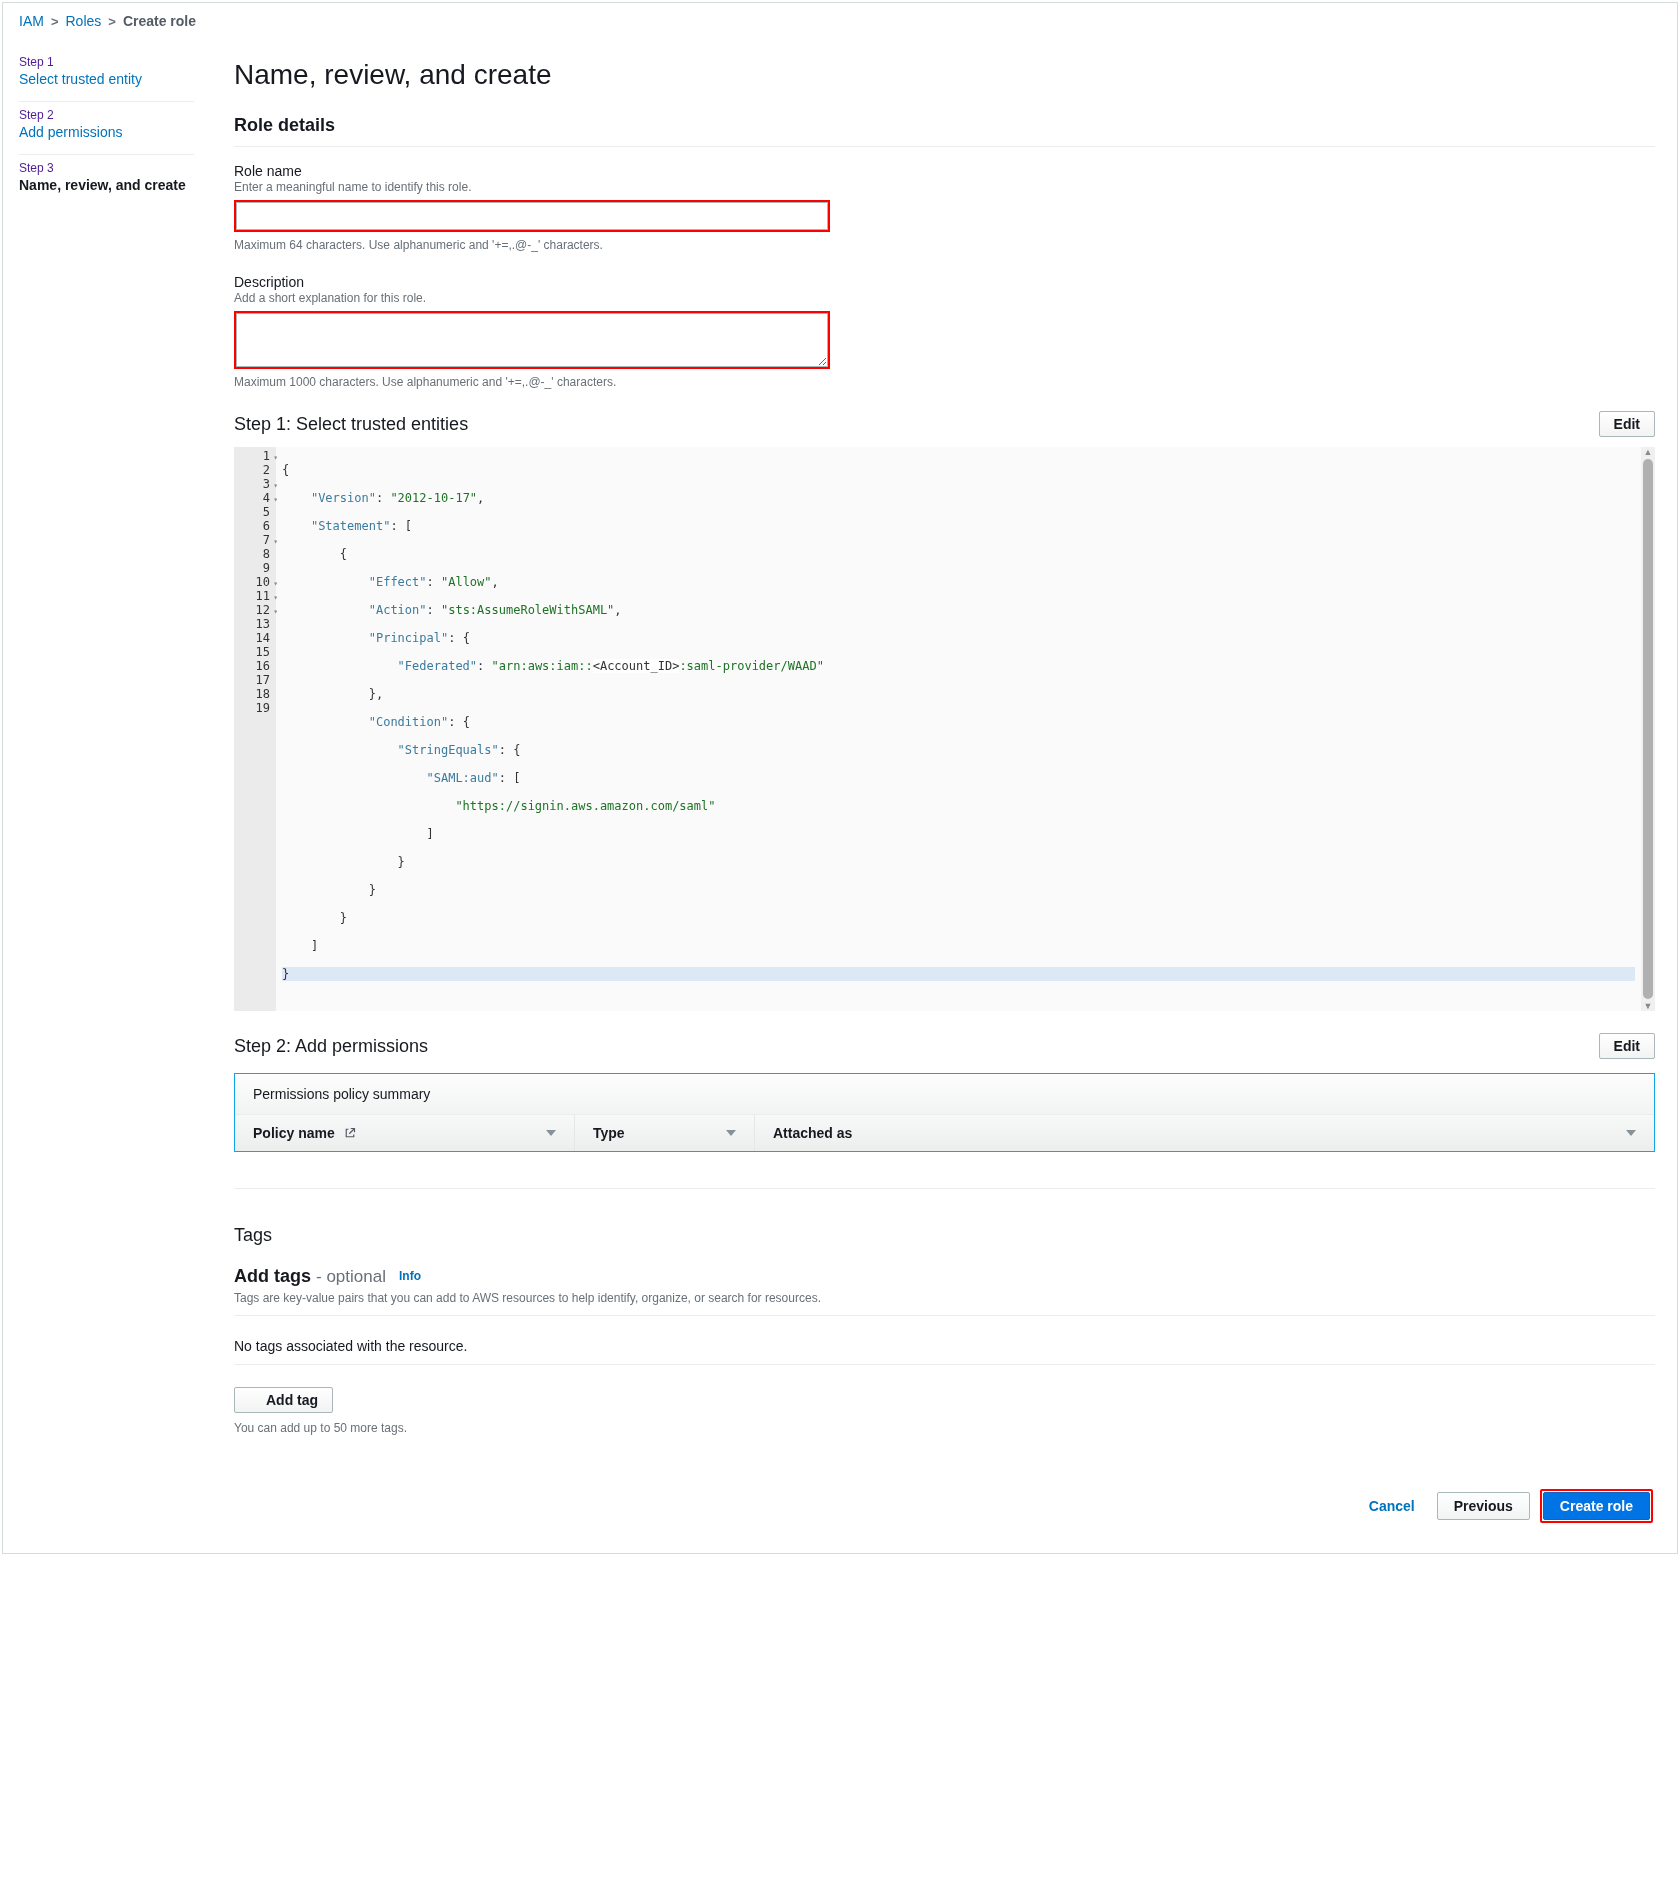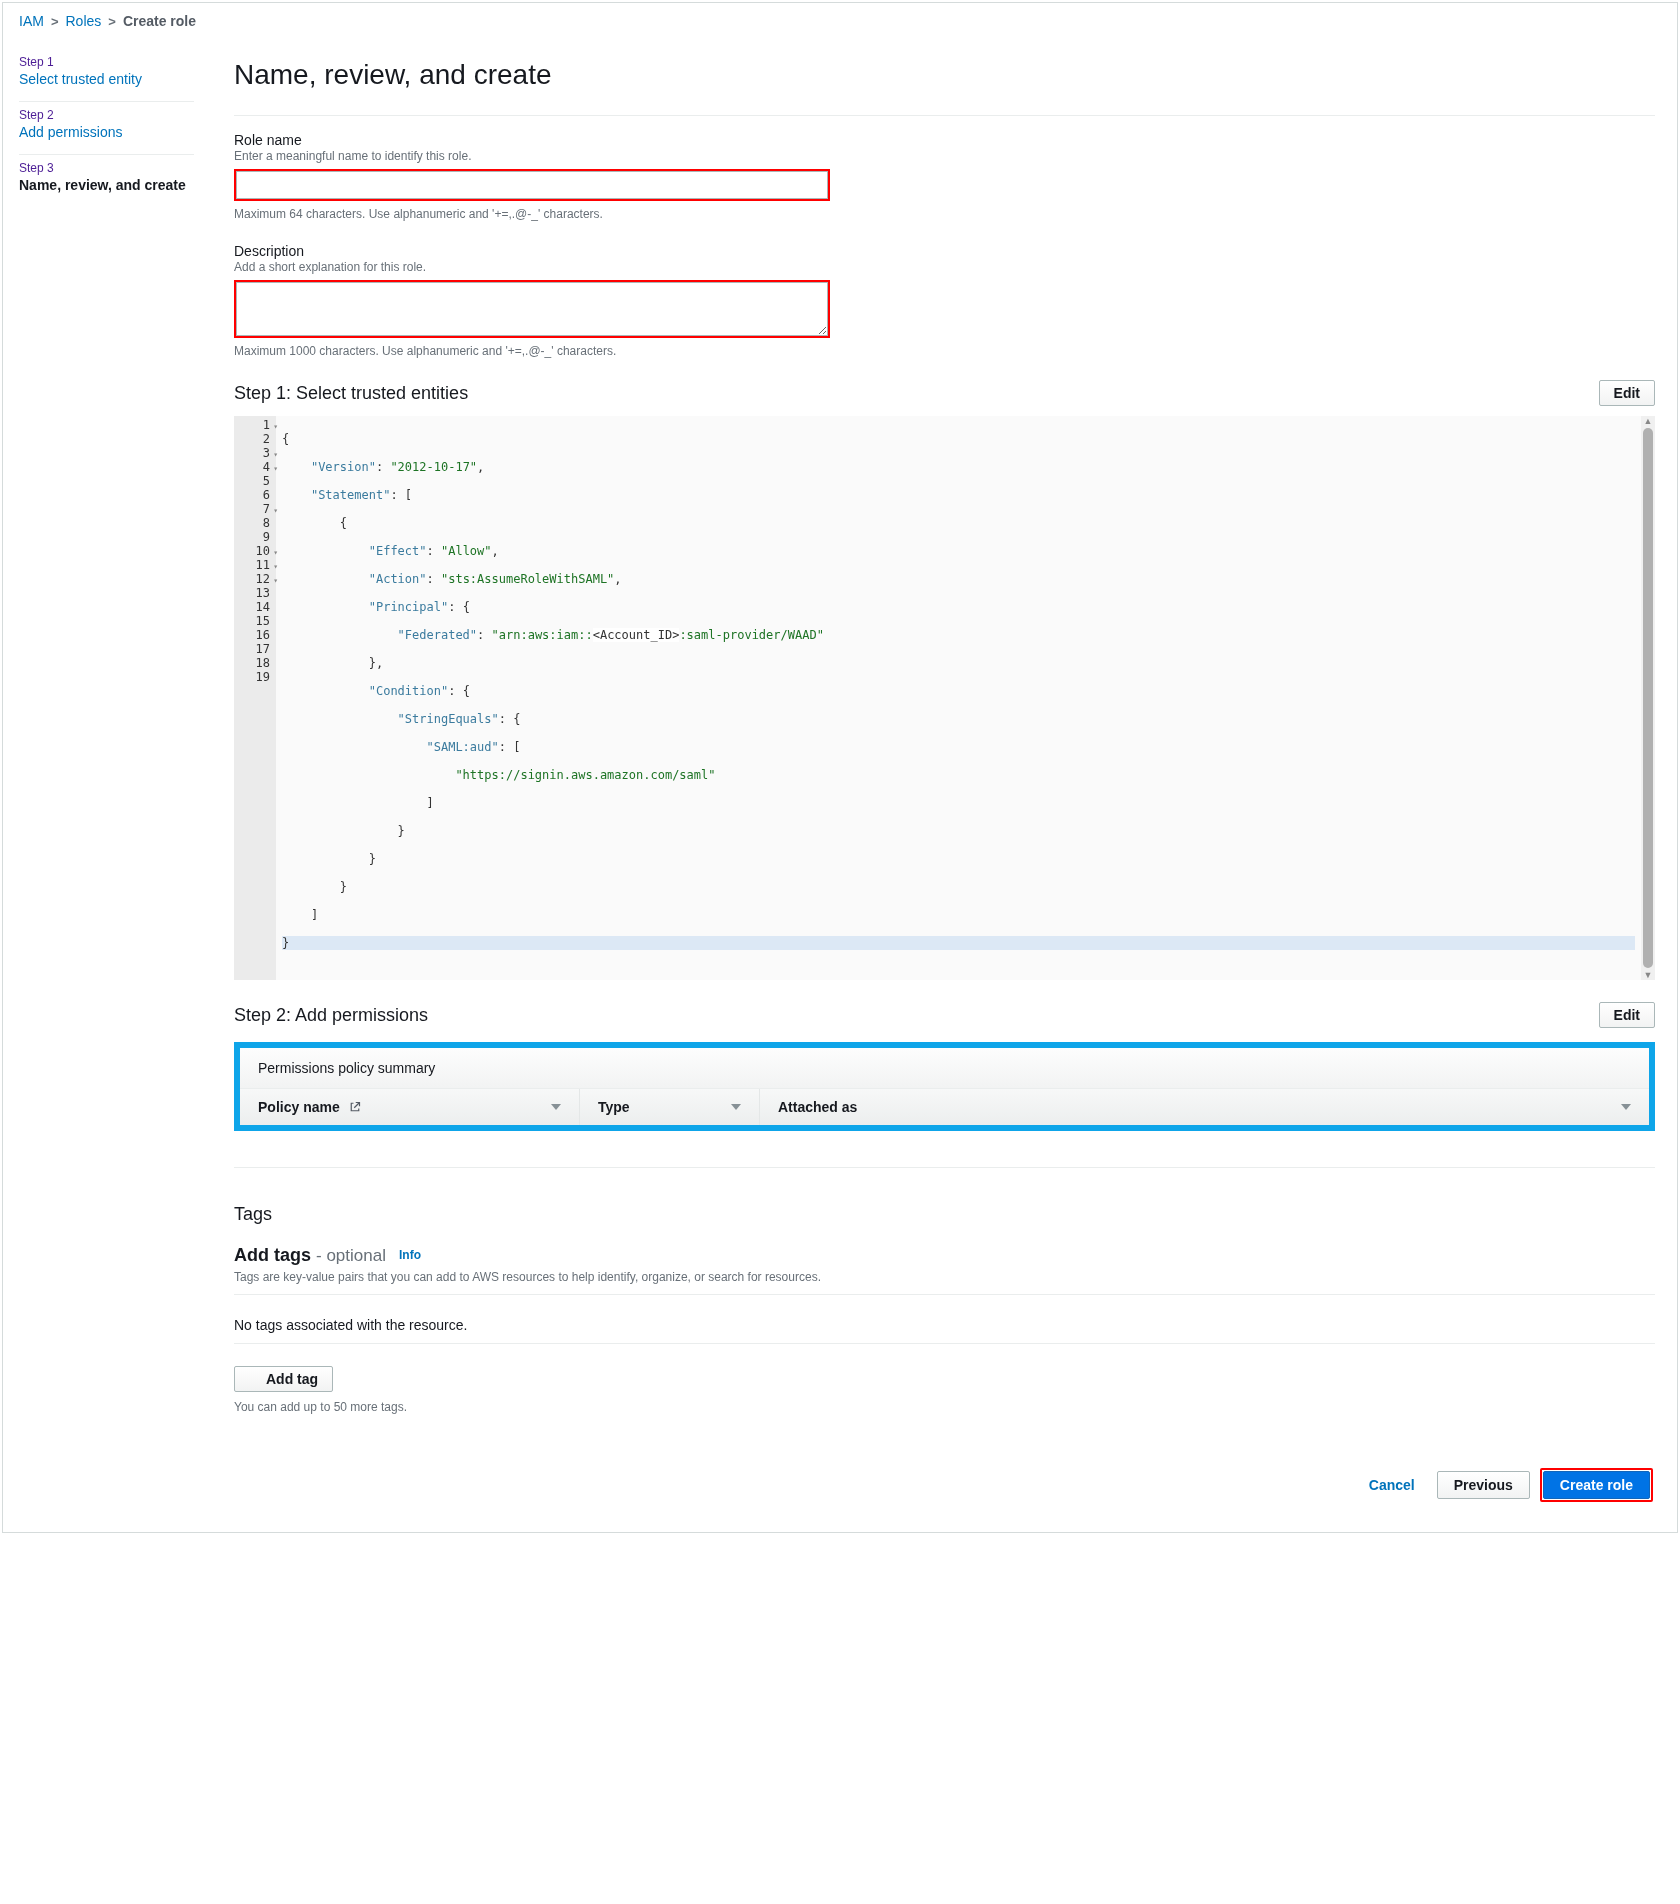--- a/index.html
+++ b/index.html
@@ -56,21 +56,21 @@
   .code .line:last-child{ background:#dce8f5;} 
   .tok-s { color: #1d7324; } 
   .tok-key { color: #3b7b9e; }
   .tok-p { color:#333;}
   .tok-acc { color:#333; background:#fff; border:0;}
   .scroll-track { width:14px; background:#f0f0f0; position:relative;}
   .scroll-track .arrow{ font-size:9px;color:#888; text-align:center; line-height:10px; height:10px;}
   .scroll-thumb{ position:absolute; top:12px; bottom:12px; left:2px; right:2px; background:#b0b0b0; border-radius:5px;}
 
   
-  .perm-panel { margin-top: 14px; border: 6px solid #0ea5e9;}
+  .perm-panel { margin-top: 14px; border: 1px solid #0ea5e9;}
   .perm-header { background: linear-gradient(#fdfdfd,#f2f3f3); padding: 12px 18px; font-size: 14px; color:#16191f; border-bottom:1px solid #eaeded;}
   .perm-cols { display:flex; background: linear-gradient(#f7f8f8,#eceeee); color:#16191f; font-weight:bold; font-size:14px;}
   .perm-col{ padding:10px 18px; border-right:1px solid #e4e7e7; display:flex; align-items:center; justify-content:space-between;}
   .perm-col:last-child{border-right:none;}
   .col-policy{flex: 0 0 340px;}
   .col-type{flex: 0 0 180px;}
   .col-attached{flex:1;}
   .sort-icon{ width:0;height:0;border-left:5px solid transparent;border-right:5px solid transparent;border-top:6px solid #879196; margin-left:8px;}
 
   .ext-icon{ display:inline-block; margin-left:5px;}
@@ -115,20 +115,21 @@
   </div>
   <div class="step-block">
     <div class="step-num">Step 3</div>
     <span class="step-link active">Name, review, and create</span>
   </div>
 </aside>
 
 <main class="main">
   <h1 class="page-title">Name, review, and create</h1>
 
+  <h2 class="section-title">Role details</h2>
   <hr class="panel-rule">
 
   <div class="field-group">
     <div class="field-label">Role name</div>
     <div class="field-hint">Enter a meaningful name to identify this role.</div>
     <div class="input-highlight">
       <input type="text" class="role-name" value="" style="">
     </div>
     <div class="field-constraint">Maximum 64 characters. Use alphanumeric and '+=,.@-_' characters.</div>
   </div>

